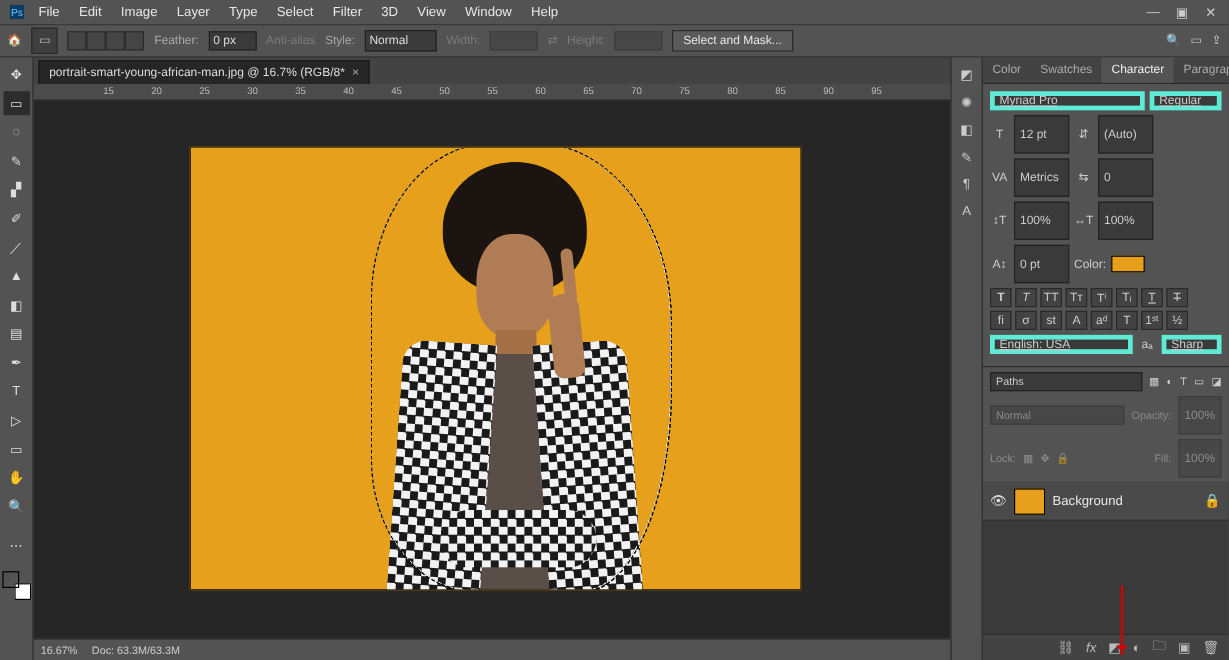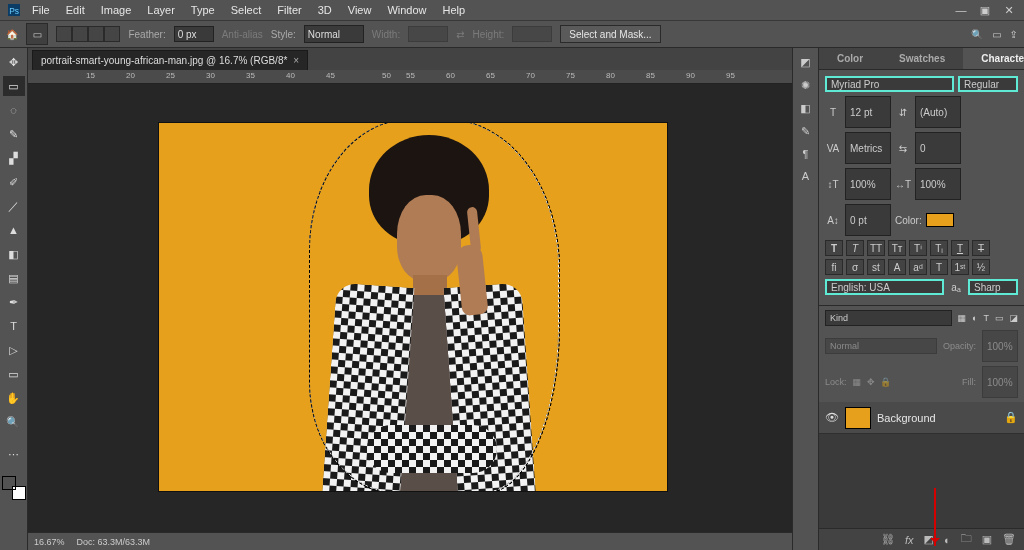--- a/index.html
+++ b/index.html
@@ -43,25 +43,25 @@
   .neck{position:absolute;left:94px;top:140px;width:34px;height:28px;background:#A37047;}
   .tshirt{position:absolute;left:58px;top:160px;width:110px;height:200px;background:#5a4e48;border-radius:30px 30px 6px 6px;}
   .shirtL{position:absolute;left:10px;top:150px;width:78px;height:220px;background:repeating-conic-gradient(#f2f2f2 0 25%, #1a1a1a 0 50%);background-size:14px 14px;border-radius:20px 0 0 6px;transform:rotate(4deg);}
   .shirtR{position:absolute;left:132px;top:150px;width:78px;height:220px;background:repeating-conic-gradient(#f2f2f2 0 25%, #1a1a1a 0 50%);background-size:14px 14px;border-radius:0 20px 6px 0;transform:rotate(-4deg);}
   .armfold{position:absolute;left:48px;top:290px;width:130px;height:48px;background:repeating-conic-gradient(#f2f2f2 0 25%, #1a1a1a 0 50%);background-size:14px 14px;border-radius:24px;}
   .handpoint{position:absolute;left:140px;top:110px;width:26px;height:70px;background:#B07C55;border-radius:12px 12px 8px 8px;transform:rotate(-6deg);}
   .finger{position:absolute;left:150px;top:72px;width:10px;height:46px;background:#B07C55;border-radius:6px;transform:rotate(-6deg);}
   .rightcol{width:26px;background:#535353;border-left:1px solid #2a2a2a;display:flex;flex-direction:column;align-items:center;padding-top:8px;gap:10px;}
   .panels{width:206px;background:#535353;border-left:1px solid #2a2a2a;display:flex;flex-direction:column;}
   .paneltabs{display:flex;height:22px;background:#434343;border-bottom:1px solid #2a2a2a;}
-  .ptab{padding:0 18px;font-size:10px;color:#aaa;display:flex;align-items:center;font-weight:bold;}
+  .ptab{padding:0 8px;font-size:10px;color:#aaa;display:flex;align-items:center;}
   .ptab.active{background:#535353;color:#eee;}
   .panelbody{padding:6px;font-size:10px;color:#ccc;}
   .charrow{display:flex;gap:4px;align-items:center;margin-bottom:4px;}
-  .chardrop{flex:1;height:16px;background:#3a3a3a;border:2px solid #5eead4;padding:0 4px;display:flex;align-items:center;font-size:10px;}
+  .chardrop{flex:1;height:16px;background:#3a3a3a;border:4px solid #5eead4;padding:0 4px;display:flex;align-items:center;font-size:10px;text-decoration:underline;}
   .charval{height:32px;padding:0 4px;font-size:10px;background:#3a3a3a;border:1px solid #222;display:flex;align-items:center;}
   .tico{width:16px;height:14px;display:flex;align-items:center;justify-content:center;font-size:10px;}
   .colorswatch{width:28px;height:14px;border:1px solid #000;}
   .tglrow{display:flex;gap:3px;margin-top:3px;}
   .tgl{width:18px;height:16px;background:#434343;border:1px solid #2a2a2a;display:flex;align-items:center;justify-content:center;font-size:10px;}
   .divider{height:1px;background:#2a2a2a;margin:0;}
   .layerspanel{flex:1;display:flex;flex-direction:column;}
   .layersopts{padding:4px 6px;display:flex;flex-direction:column;gap:4px;font-size:9px;}
   .layersopts .row{display:flex;gap:6px;align-items:center;}
   .layersopts .drop{flex:1;height:16px;background:#3a3a3a;border:1px solid #222;padding:0 4px;display:flex;align-items:center;}
@@ -168,21 +168,21 @@
       </div>
     </div>
     <div class="rulerh">
       <span style="left:58px">15</span>
       <span style="left:98px">20</span>
       <span style="left:138px">25</span>
       <span style="left:178px">30</span>
       <span style="left:218px">35</span>
       <span style="left:258px">40</span>
       <span style="left:298px">45</span>
-      <span style="left:354px">50</span>
+      <span style="left:338px">50</span>
       <span style="left:378px">55</span>
       <span style="left:418px">60</span>
       <span style="left:458px">65</span>
       <span style="left:498px">70</span>
       <span style="left:538px">75</span>
       <span style="left:578px">80</span>
       <span style="left:618px">85</span>
       <span style="left:658px">90</span>
       <span style="left:698px">95</span>
     </div>
@@ -288,21 +288,21 @@
         <div class="chardrop" style="flex:0 0 50px">Sharp</div>
       </div>
     </div>
 
     <div class="divider"></div>
 
     <div class="layerspanel">
       <div class="layersopts">
         <div class="row">
           <div class="drop">
-              <span>Kind</span>
+              <span>Paths</span>
             </div>
           <span>▦</span>
           <span>◐</span>
           <span>T</span>
           <span>▭</span>
           <span>◪</span>
         </div>
         <div class="row disabled">
           <div class="drop">
               <span>Normal</span>

